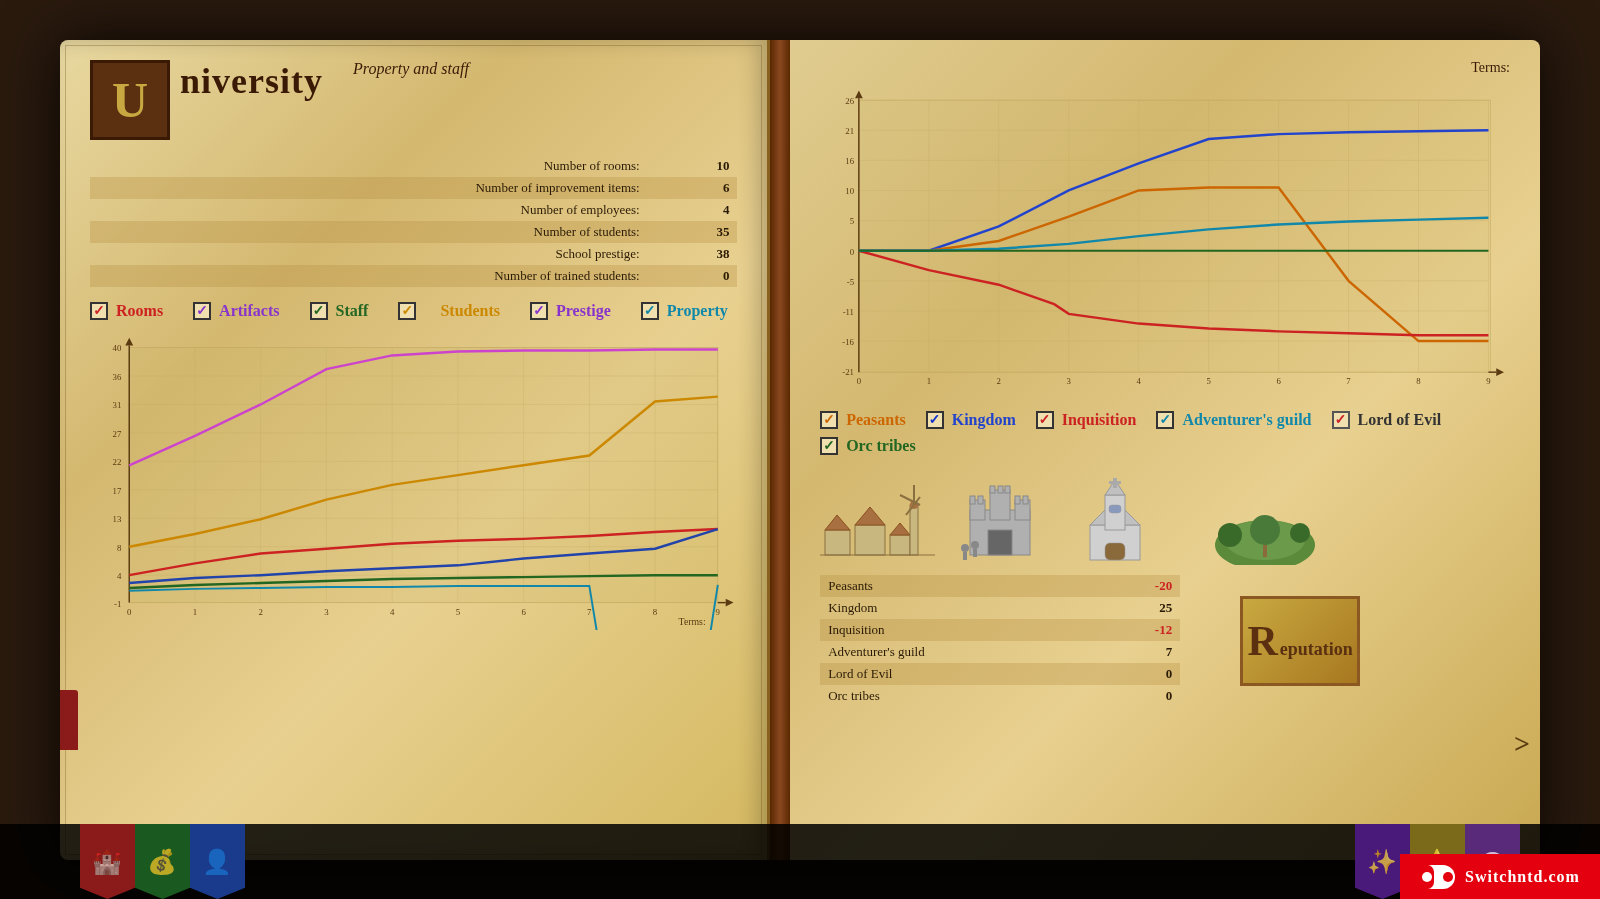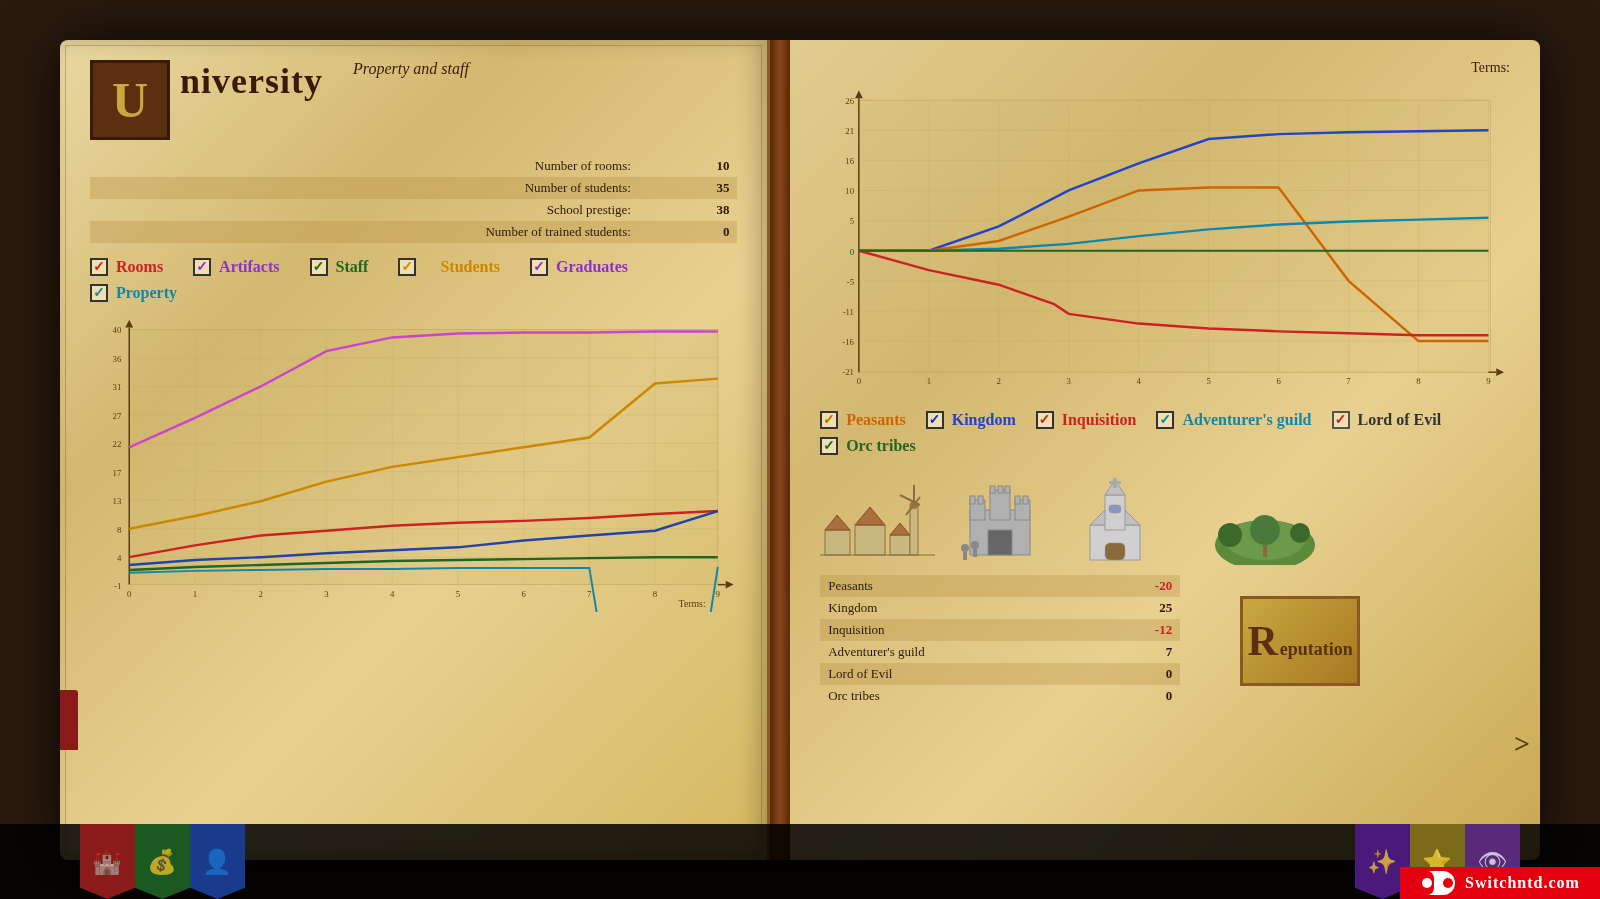--- a/index.html
+++ b/index.html
@@ -253,21 +253,21 @@
       font-size: 24px;
       color: rgba(255,255,255,0.7);
     }
 
     
     .switch-bar {
       position: absolute;
       bottom: 0;
       right: 0;
       width: 200px;
-      height: 32px;
+      height: 45px;
       background: #e4000f;
       display: flex;
       align-items: center;
       justify-content: center;
       gap: 10px;
     }
 
     .switch-text {
       font-size: 16px;
       color: white;
@@ -333,20 +333,28 @@
           <span class="title-main">niversity</span>
           <span class="title-sub">Property and staff</span>
         </div>
       </div>
 
       <table class="stats-table">
         <tbody>
             <tr>
           <td>Number of rooms:</td>
           <td>10</td>
+        </tr>
+        <tr>
+          <td>Number of improvement items:</td>
+          <td>6</td>
+        </tr>
+        <tr>
+          <td>Number of employees:</td>
+          <td>4</td>
         </tr>
         <tr>
           <td>Number of students:</td>
           <td>35</td>
         </tr>
         <tr>
           <td>School prestige:</td>
           <td>38</td>
         </tr>
         <tr>
@@ -368,21 +376,21 @@
         <div class="legend-item">
           <div class="checkbox checked checked-green"></div>
           <span style="color:#226622;">Staff</span>
         </div>
         <div class="legend-item">
           <div class="checkbox checked checked-yellow"></div>
           <span style="color:#cc8800;margin-left:16px;">Students</span>
         </div>
         <div class="legend-item">
           <div class="checkbox checked checked-purple"></div>
-          <span style="color:#8833cc;">Graduates</span>
+          <span style="color:#8833cc;">Prestige</span>
         </div>
         <div class="legend-item">
           <div class="checkbox checked checked-cyan"></div>
           <span style="color:#1188aa;">Property</span>
         </div>
       </div>
 
       <div class="chart-container">
         <svg class="chart-svg" viewBox="0 0 660 290">
 

